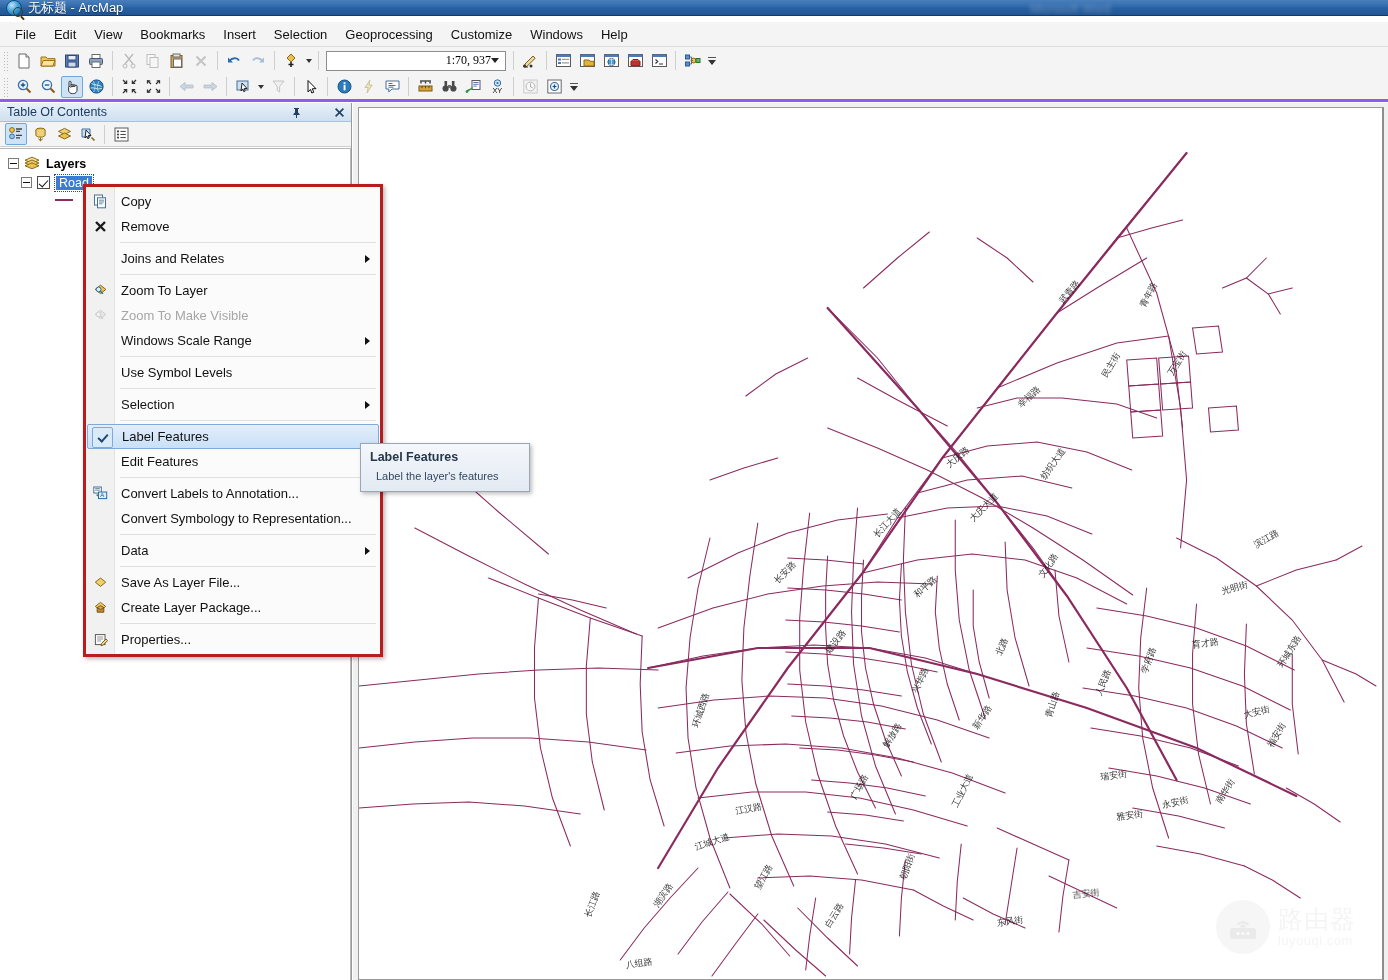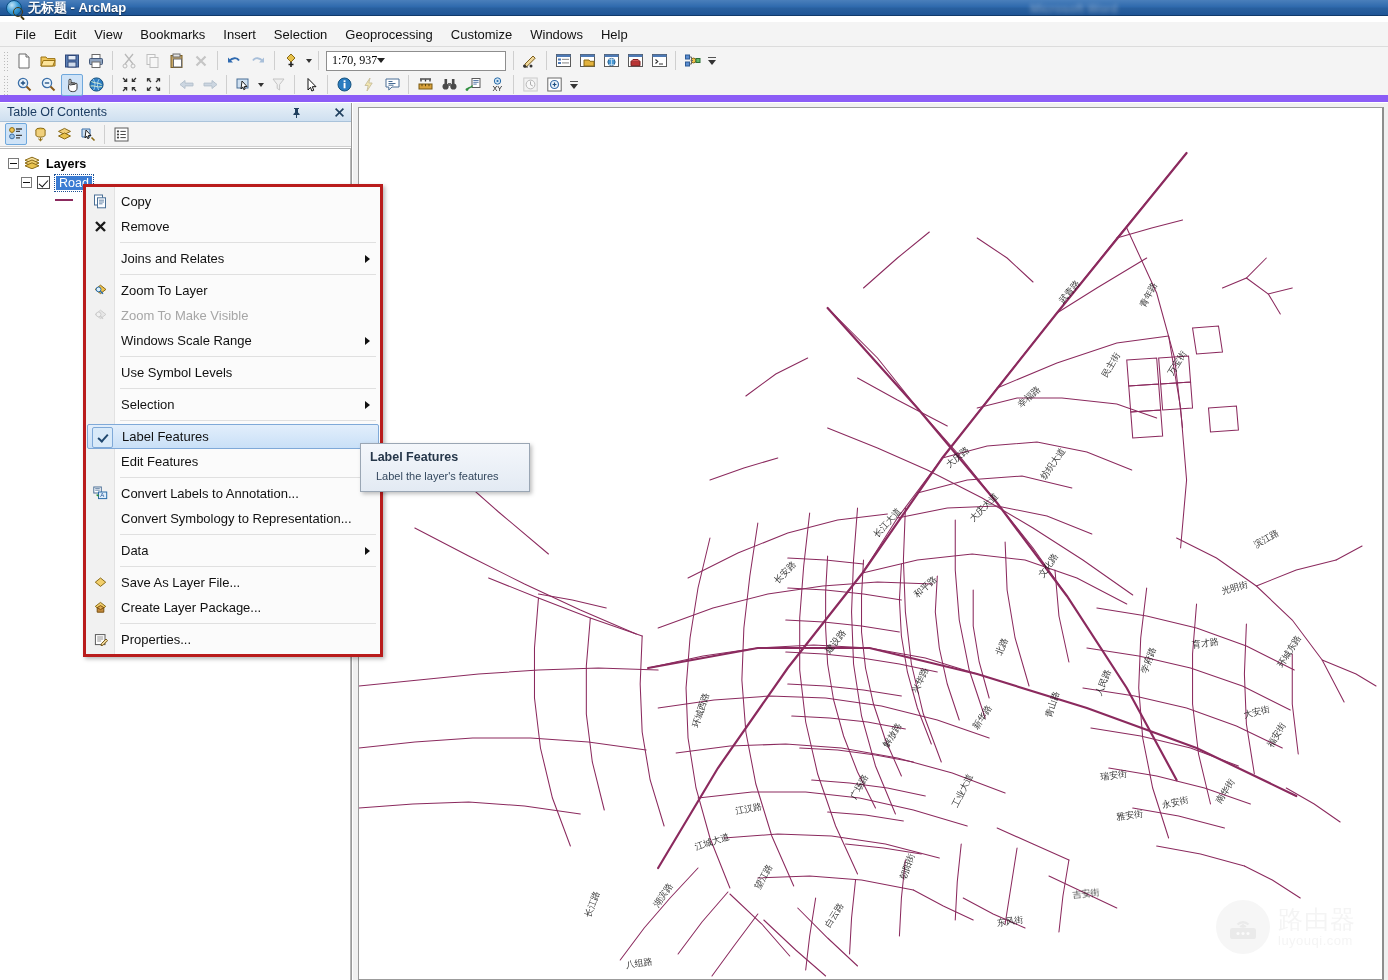--- a/index.html
+++ b/index.html
@@ -11,21 +11,20 @@
     color: #000;
     -webkit-font-smoothing: antialiased;
   }
 
   
   #titlebar{
     position:absolute; left:0; top:0; width:1388px; height:16px;
     background: linear-gradient(to bottom,#4a7fbb 0%, #2f6aad 45%, #29609f 55%, #1f5596 100%);
     display:flex; align-items:center; padding-left:6px;
     border-bottom:1px solid #103a6b;
-    font-weight:bold;
   }
   #titlebar .ghost{
     position:absolute; left:1030px; top:2px; width:230px; height:16px;
     color:rgba(255,255,255,.30); font-size:12px; filter: blur(2.2px);
     white-space:nowrap; overflow:hidden;
   }
   .app-icon{
     width:16px;height:16px;border-radius:50%;
     background:radial-gradient(circle at 35% 30%,#bfe4f7 0%, #3b9cd8 48%, #0a5e96 100%);
     border:1px solid #0a4f82; position:relative; flex:0 0 auto;
@@ -52,21 +51,21 @@
   .menu-item{
     padding:3px 9px; font-size:13px; color:#111; white-space:nowrap; cursor:default;
   }
 
   
   .toolbar{
     position:absolute; left:0; width:1388px; background:#f4f4f4;
     display:flex; align-items:center;
   }
   #toolbar-standard{ top:47px; height:27px; }
-  #toolbar-tools{ top:74px; height:28px; border-bottom:7px solid #8b5cf6; }
+  #toolbar-tools{ top:74px; height:28px; border-bottom:3px solid #8b5cf6; }
   .grip{ width:7px; height:20px; margin:0 2px 0 3px; flex:0 0 auto;
     background-image:radial-gradient(#b5b5b5 40%, transparent 41%);
     background-size:3px 3px; background-position:0 0; opacity:.9;}
   .tb-sep{ width:1px; height:19px; background:#cfcfcf; margin:0 4px; flex:0 0 auto; }
   .tbtn{
     width:22px;height:22px;margin:0 1px;flex:0 0 auto;
     display:flex;align-items:center;justify-content:center;
     border:1px solid transparent; border-radius:2px; position:relative;
   }
   .tbtn.active{ border-color:#6fa8dc; background:#cfe3f7; }
@@ -82,21 +81,21 @@
     flex:0 0 auto; margin-left:2px;
   }
   .tb-overflow b{ display:block;width:8px;height:1px;background:#555;margin-bottom:2px;}
   .tb-overflow i{
     width:0;height:0;border-left:4px solid transparent;border-right:4px solid transparent;
     border-top:5px solid #333;
   }
   
   #scale-combo{
     width:180px;height:20px;background:#fff;border:1px solid #8e8e8e;
-    display:flex;align-items:center;justify-content:flex-start;
+    display:flex;align-items:center;justify-content:flex-end;
     font-size:12px; padding:0 2px 0 5px; margin:0 3px; flex:0 0 auto;
     font-family:"Liberation Serif", serif;
   }
   #scale-combo .arrow{
     width:0;height:0;border-left:4px solid transparent;border-right:4px solid transparent;
     border-top:5px solid #222; margin-right:4px;
   }
 
   
   #toc{

